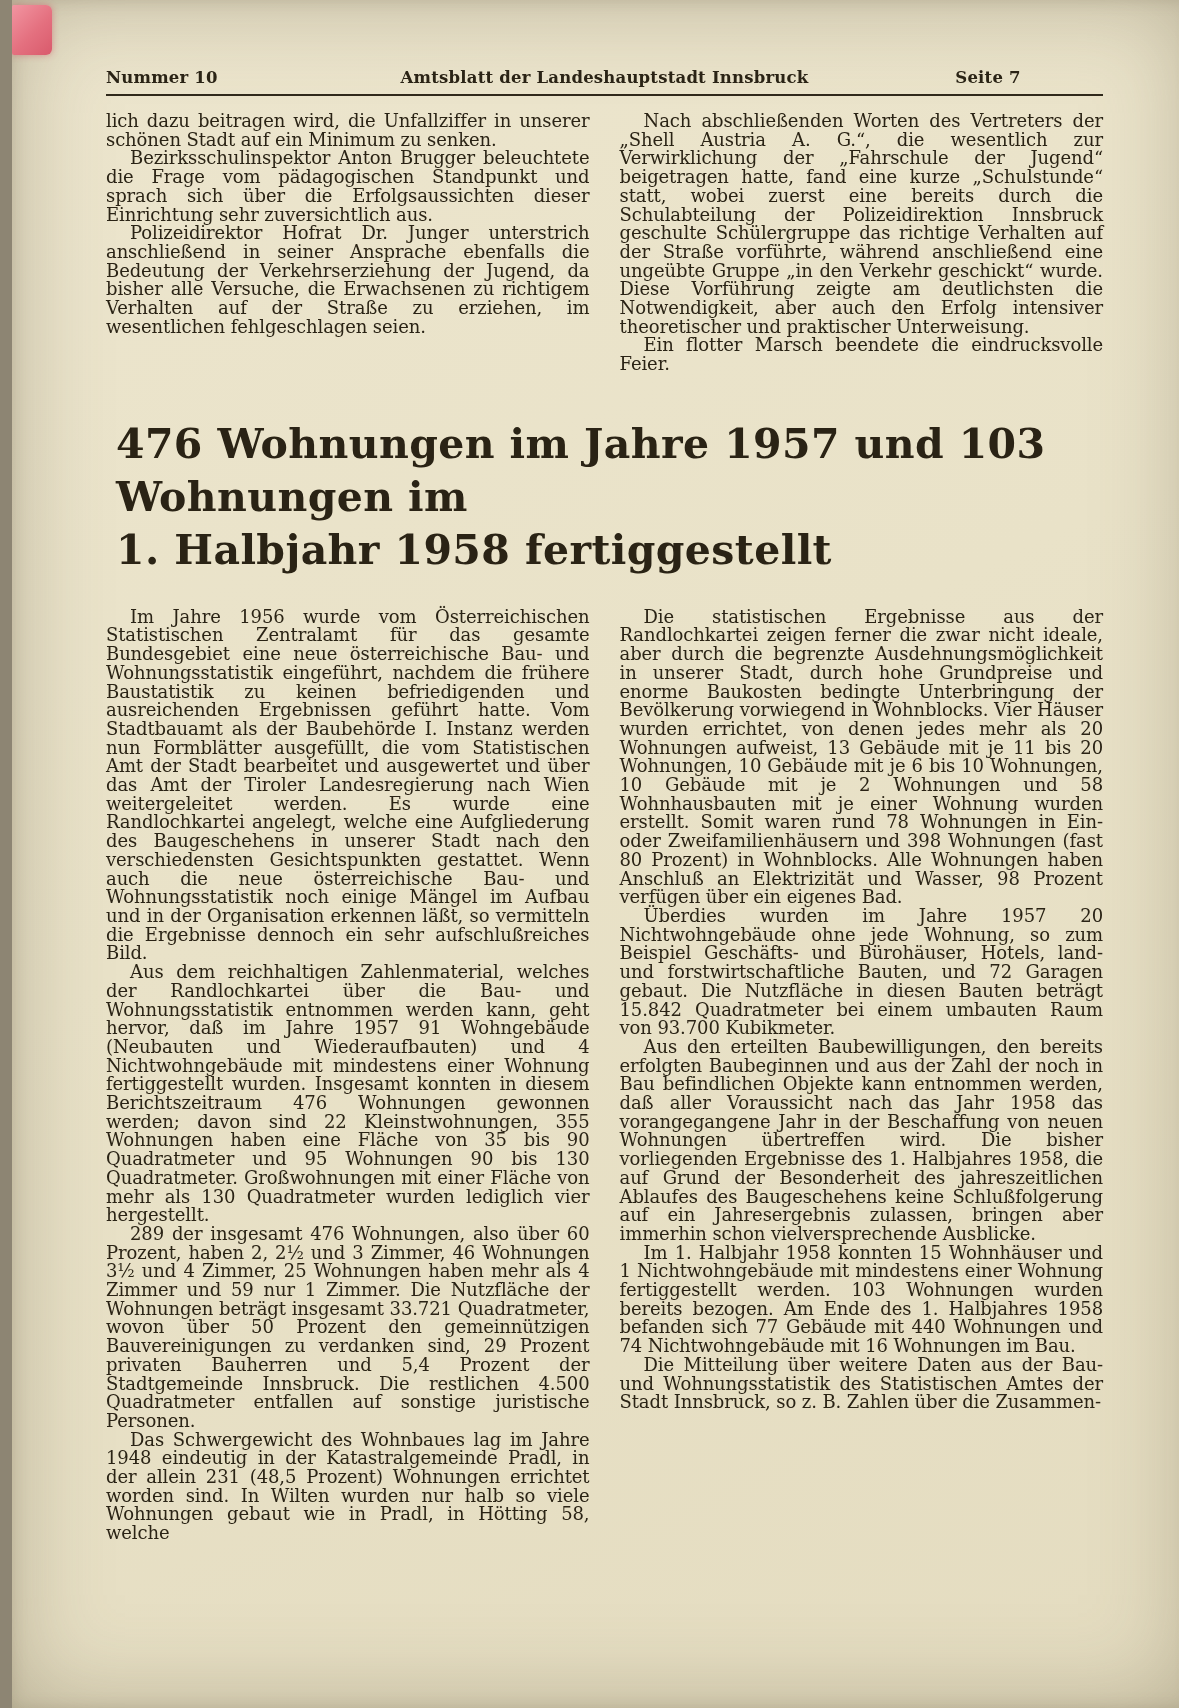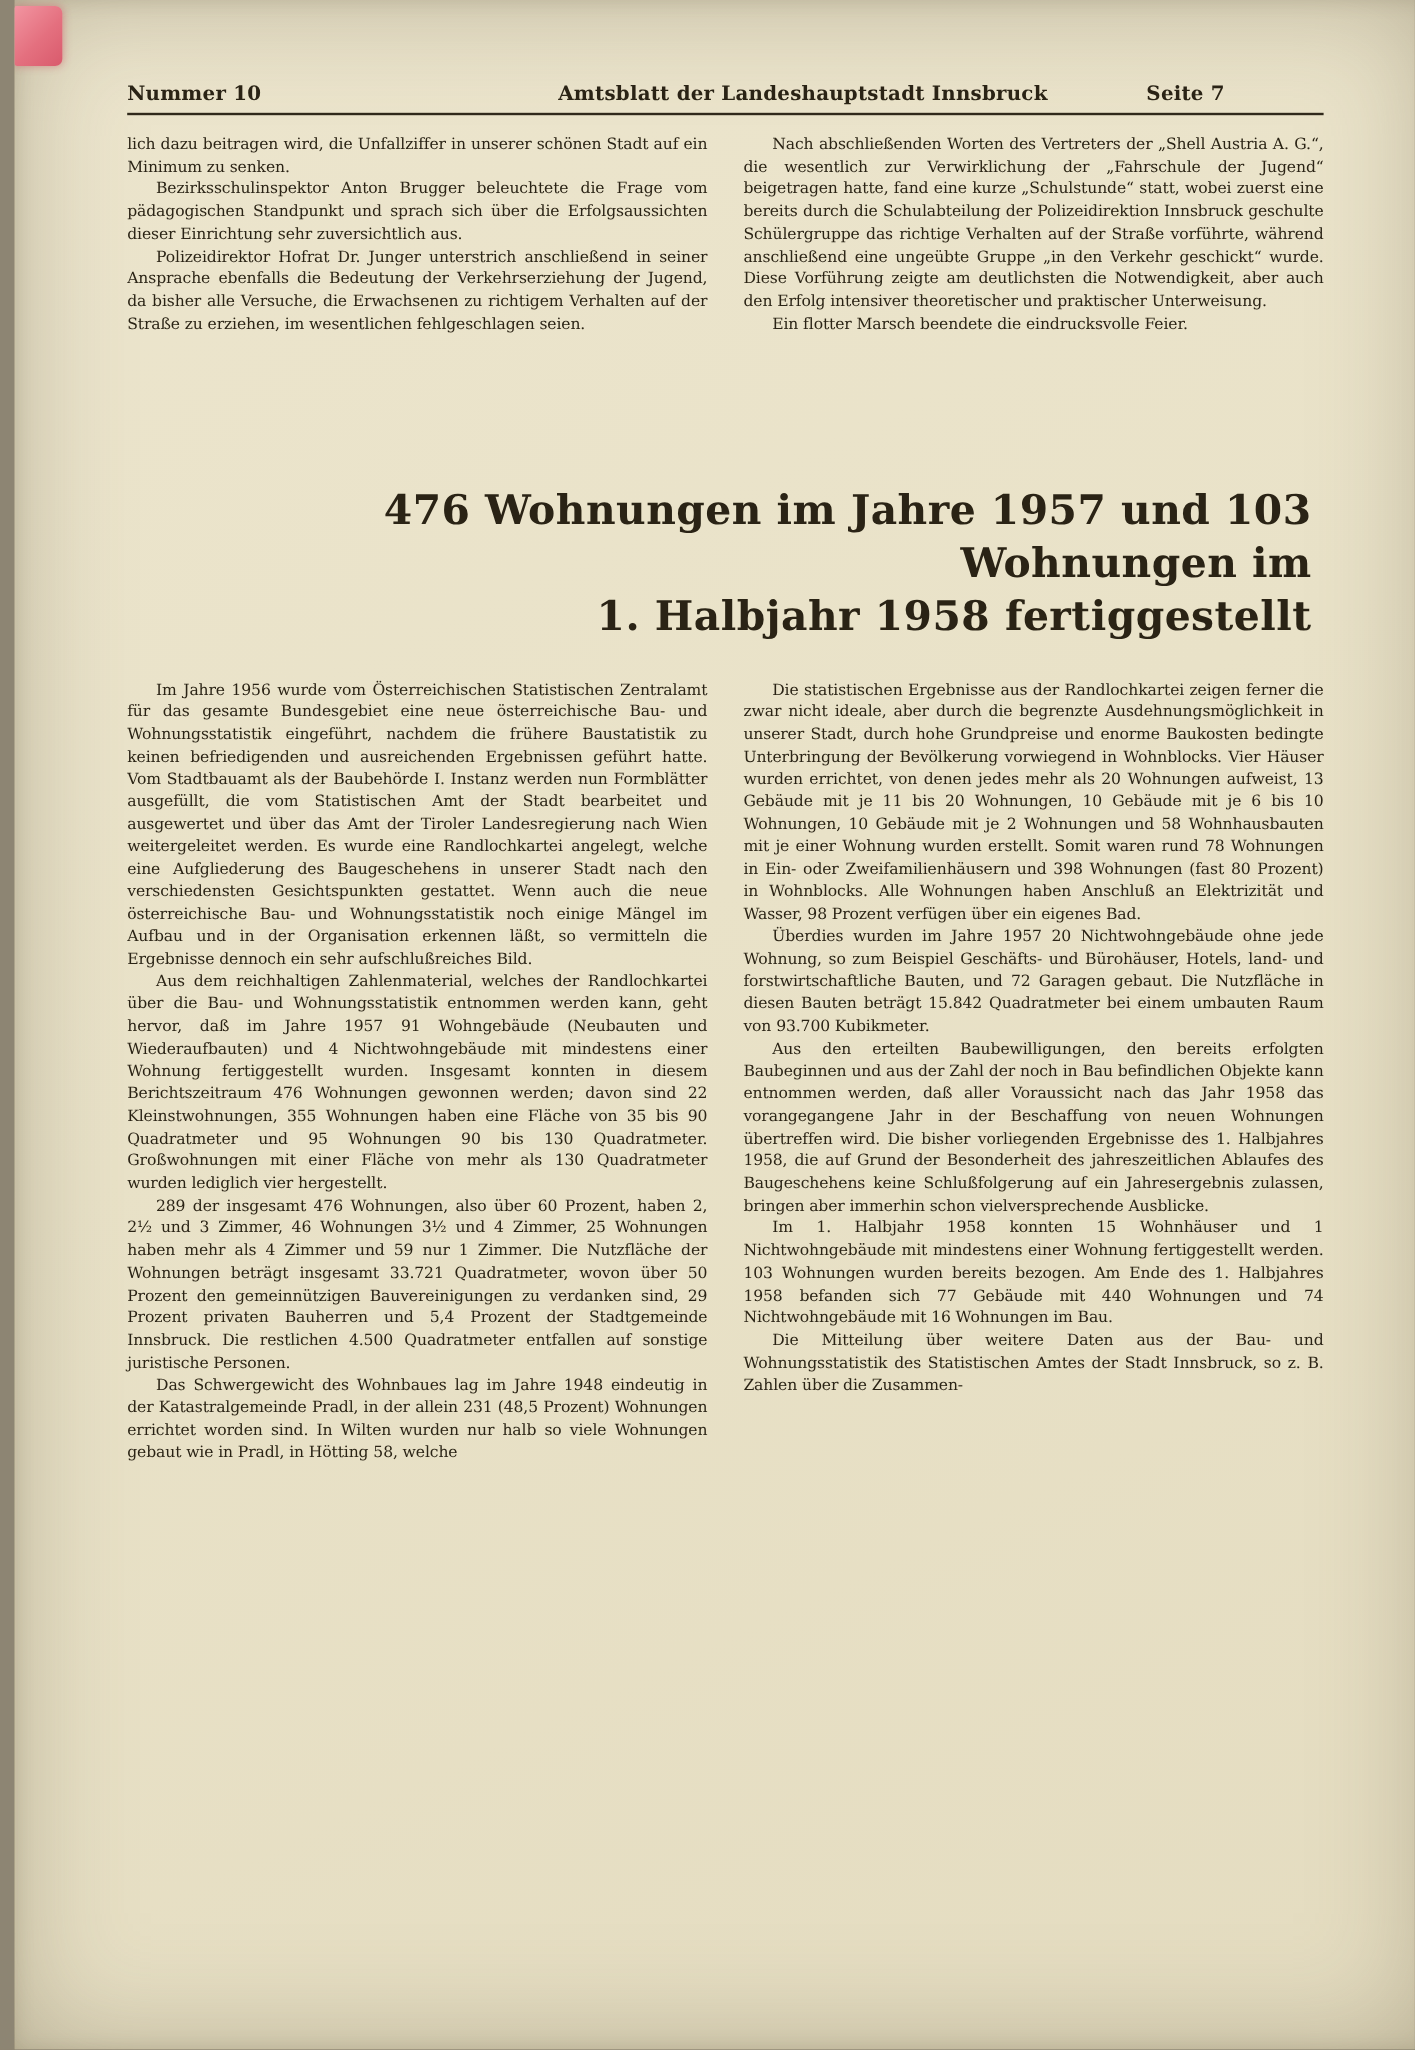--- a/index.html
+++ b/index.html
@@ -24,40 +24,40 @@
     background: linear-gradient(135deg, #f295a1 0%, #e4707f 55%, #d95a6c 100%);
     border-radius: 2px 6px 6px 2px;
     box-shadow: 0 0 7px rgba(198,62,82,0.45);
   }
   .content { padding: 68px 88px 0 94px; }
   .page-header {
     display: flex; align-items: baseline;
     font-size: 16.5px; font-weight: bold; letter-spacing: 0.2px;
   }
   .ph-left  { width: 230px; text-align: left; }
-  .ph-center{ flex: 1; text-align: right; }
+  .ph-center{ flex: 1; text-align: center; }
   .ph-right { width: 230px; text-align: center; }
   .header-rule {
     border: 0; border-top: 2px solid #30291b;
     margin: 7px 0 16px 0;
   }
   .two-col { display: flex; gap: 30px; }
   .col {
     flex: 1;
-    font-size: 13px; line-height: 18.7px;
+    font-size: 18px; line-height: 18.7px;
     text-align: justify;
     letter-spacing: -0.1px;
   }
   .col p { margin: 0; text-indent: 24px; }
   .col p.cont { text-indent: 0; }
   .top-section { min-height: 248px; }
   .headline {
-    text-align: right;
+    text-align: left;
     font-weight: bold;
-    font-size: 34px; line-height: 1.3;
+    font-size: 41px; line-height: 1.3;
     margin: 44px 10px 30px 10px;
     letter-spacing: 0.4px;
   }
   .headline .hl-line { display: block; }
 </style>
 </head>
 <body>
 
 <div class="page">
   <div class="stamp"></div>

